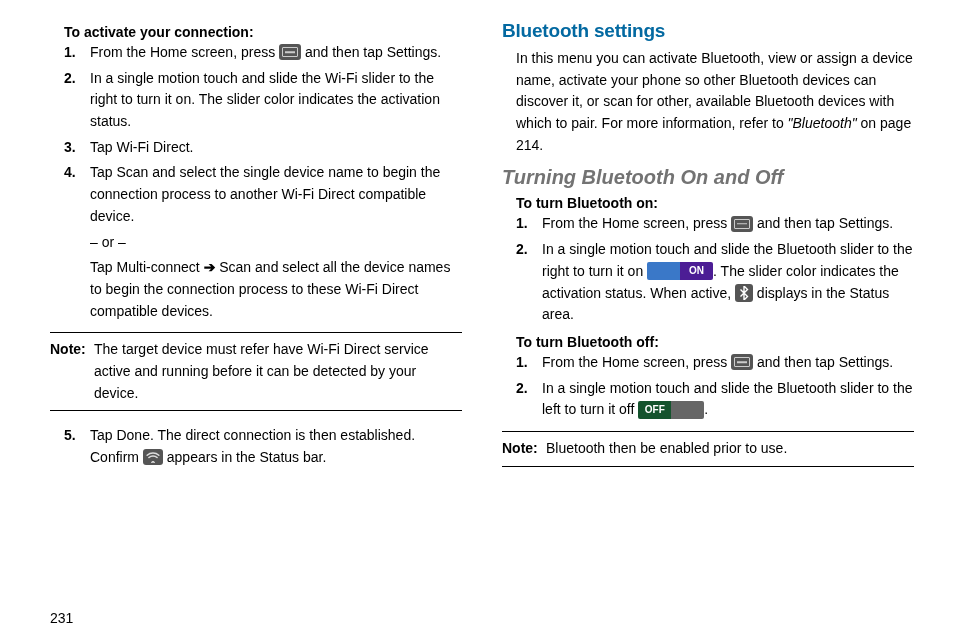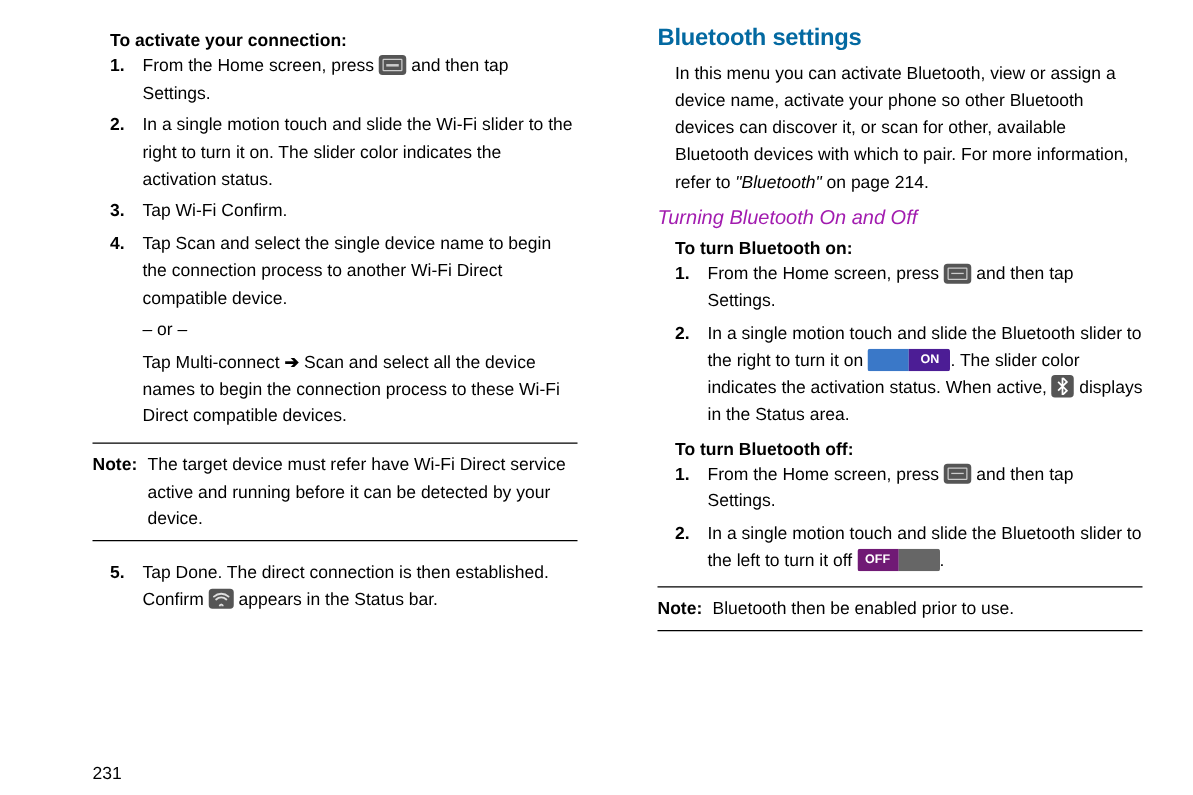--- a/index.html
+++ b/index.html
@@ -15,34 +15,33 @@
     .page {
       display: flex;
       gap: 40px;
       padding: 20px 40px 10px 50px;
       height: 100%;
     }
     .col {
       flex: 1;
       display: flex;
       flex-direction: column;
-      margin-left: 24px;
     }
     .heading-blue {
       color: #0369a1;
       font-weight: bold;
       font-size: 19px;
       margin-bottom: 6px;
       letter-spacing: -0.2px;
     }
     .subheading-italic {
-      color: #a21caf;
-      font-weight: normal;
+      color: #737373;
+      font-weight: bold;
       font-style: italic;
-      font-size: 16px;
+      font-size: 20px;
       margin-top: 6px;
       margin-bottom: 2px;
     }
     .bold-label {
       font-weight: bold;
       font-size: 14px;
       margin: 4px 0 2px 0;
       padding-left: 14px;
     }
     ol {
@@ -117,21 +116,21 @@
     }
     .icon-bt svg { width:10px; height:14px; }
     .toggle {
       display:inline-flex; width:66px; height:18px; vertical-align:middle;
       border-radius:2px; overflow:hidden; position:relative; top:-1px;
       font-size:10px; color:#fff; font-weight:bold;
     }
     .toggle .half { flex:1; display:flex; align-items:center; justify-content:center; }
     .toggle-on .half:first-child { background:#3a78c8; }
     .toggle-on .half:last-child { background:#4c1d95; }
-    .toggle-off .half:first-child { background:#701a75; }
+    .toggle-off .half:first-child { background:#14532d; }
     .toggle-off .half:last-child { background:#666; }
     .arrow { font-weight:bold; }
   </style>
 </head>
 <body>
 
 <div class="page">
 
   <div class="col">
     <div class="bold-label">To activate your connection:</div>
@@ -144,21 +143,21 @@
       </li>
       <li>
         <span class="num">2.</span>
         <span class="li-body">
           <span>In a single motion touch and slide the </span><span class="bold">Wi-Fi</span><span> slider to the right to turn it on. The slider color indicates the activation status.</span>
         </span>
       </li>
       <li>
         <span class="num">3.</span>
         <span class="li-body">
-          <span>Tap </span><span class="bold">Wi-Fi Confirm</span><span>.</span>
+          <span>Tap </span><span class="bold">Wi-Fi Direct</span><span>.</span>
         </span>
       </li>
       <li>
         <span class="num">4.</span>
         <span class="li-body">
           <span>Tap </span><span class="bold">Scan</span><span> and select the single device name to begin the connection process to another Wi-Fi Direct compatible device.</span>
           <div style="margin:4px 0">– or –</div>
           <span>Tap </span><span class="bold">Multi-connect </span><span class="arrow">➔</span><span class="bold"> Scan</span><span> and select all the device names to begin the connection process to these Wi-Fi Direct compatible devices.</span>
         </span>
       </li>

